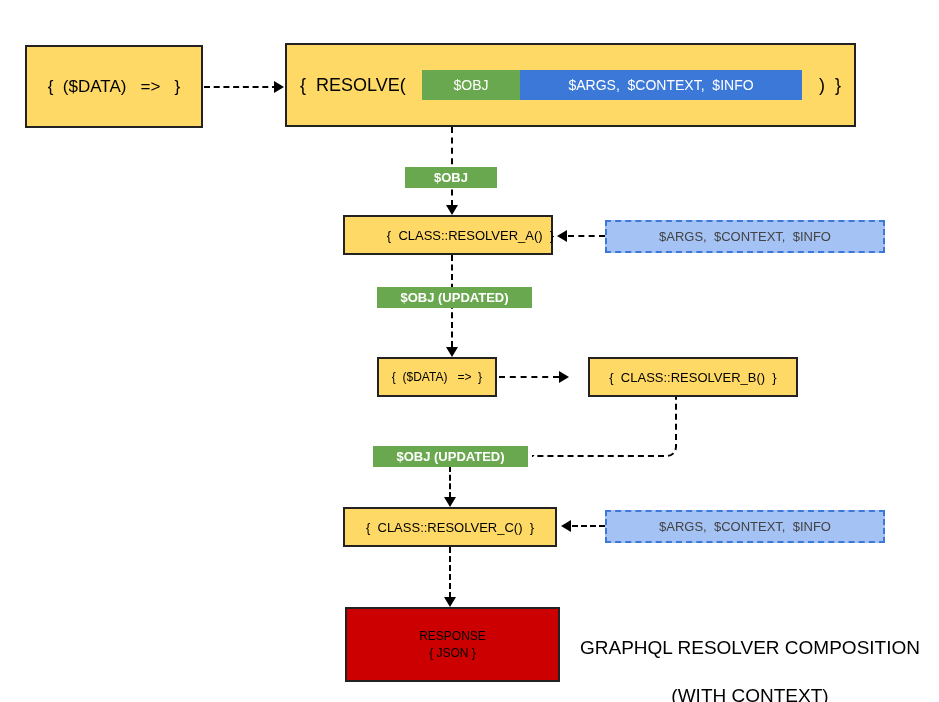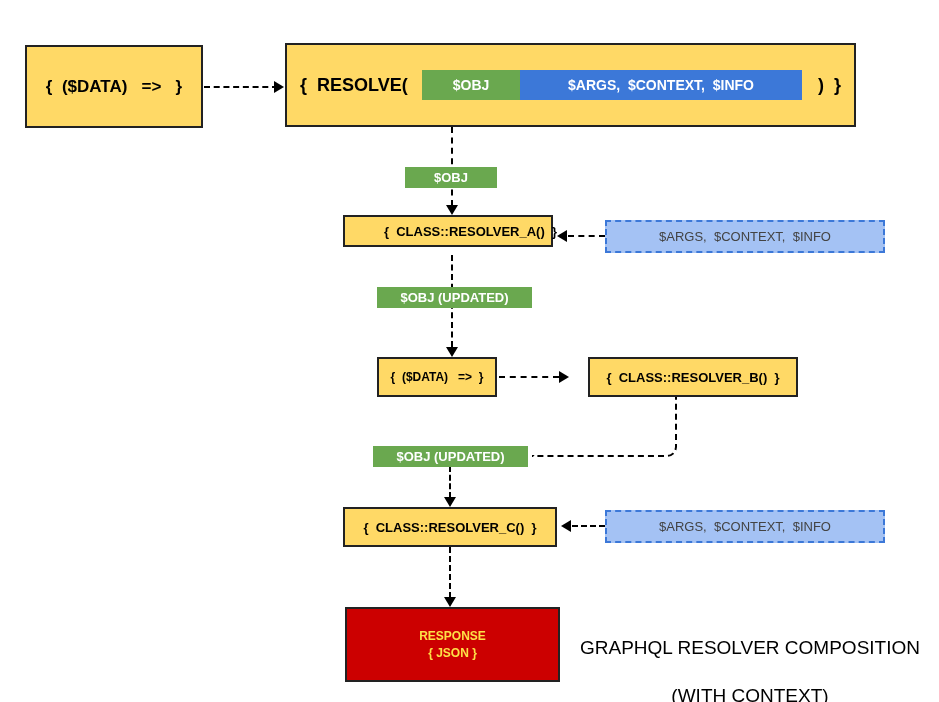--- a/index.html
+++ b/index.html
@@ -7,21 +7,21 @@
     --light_blue:#A4C2F4; --red:#CC0000; --border:#222222; --context_text:#434343;
   }
   html,body{margin:0;padding:0;background:#fff;}
   #canvas{
     position:relative;width:939px;height:702px;background:#ffffff;
     font-family:"Liberation Sans",sans-serif;color:#000;overflow:hidden;
   }
   .node{
     position:absolute;box-sizing:border-box;border:2px solid var(--border);
     background:var(--yellow);display:flex;align-items:center;justify-content:center;
-    white-space:pre;z-index:3;font-weight:bold;
+    white-space:pre;z-index:3;
   }
   .chip{
     position:absolute;top:50%;transform:translateY(-50%);
     display:flex;align-items:center;justify-content:center;
     color:#fff;font-size:14px;white-space:pre;
   }
   .glabel{
     position:absolute;background:var(--green);color:#fff;font-weight:bold;
     font-size:13px;display:flex;align-items:center;justify-content:center;
     white-space:pre;z-index:4;
@@ -41,21 +41,21 @@
   .arr.down{border-left:6px solid transparent;border-right:6px solid transparent;border-top:10px solid #000;}
   .arr.left{border-top:6px solid transparent;border-bottom:6px solid transparent;border-right:10px solid #000;}
   .arr.right{border-top:6px solid transparent;border-bottom:6px solid transparent;border-left:10px solid #000;}
   #box-resolve{justify-content:flex-start;font-size:18px;}
   #box-resolve .prefix{margin-left:13px;}
   #box-resolve .suffix{position:absolute;right:13px;}
   #caption{
     position:absolute;left:555px;top:612px;width:390px;text-align:center;
     font-size:19px;line-height:24px;color:#000;z-index:3;white-space:pre-line;
   }
-  #box-response{flex-direction:column;background:var(--red);color:#fde047;font-size:12px;line-height:17px;}
+  #box-response{flex-direction:column;background:var(--red);color:#000000;font-size:12px;line-height:17px;}
 </style>
 </head>
 <body>
 
 <div id="canvas">
 
   <div class="hline" style="left:204px;top:86px;width:74px;"></div>
   <div class="arr right" style="left:274px;top:81px;"></div>
 
   <div class="vline" style="left:451px;top:127px;height:79px;"></div>
@@ -87,21 +87,21 @@
 
   <div class="node" id="box-resolve" style="left:285px;top:43px;width:571px;height:84px;text-align:right;">
     <span class="prefix">{  RESOLVE(</span>
     <span class="chip" style="left:135px;width:98px;height:30px;background:var(--green);">$OBJ</span>
     <span class="chip" style="left:233px;width:282px;height:30px;background:var(--blue);">$ARGS,  $CONTEXT,  $INFO</span>
     <span class="suffix">)  }</span>
   </div>
 
   <div class="glabel" style="left:405px;top:167px;width:92px;height:21px;">$OBJ</div>
 
-  <div class="node" style="left:343px;top:215px;width:210px;height:32px;font-size:13px;padding-left:45px;">
+  <div class="node" style="left:343px;top:215px;width:210px;height:40px;font-size:13px;padding-left:45px;">
     <span>{  CLASS::RESOLVER_A()  }</span>
   </div>
 
   <div class="ctxbox" style="left:605px;top:220px;width:280px;height:33px;">
     <span>$ARGS,  $CONTEXT,  $INFO</span>
   </div>
 
   <div class="glabel" style="left:377px;top:287px;width:155px;height:21px;">$OBJ (UPDATED)</div>
 
   <div class="node" style="left:377px;top:357px;width:120px;height:40px;font-size:12px;">

